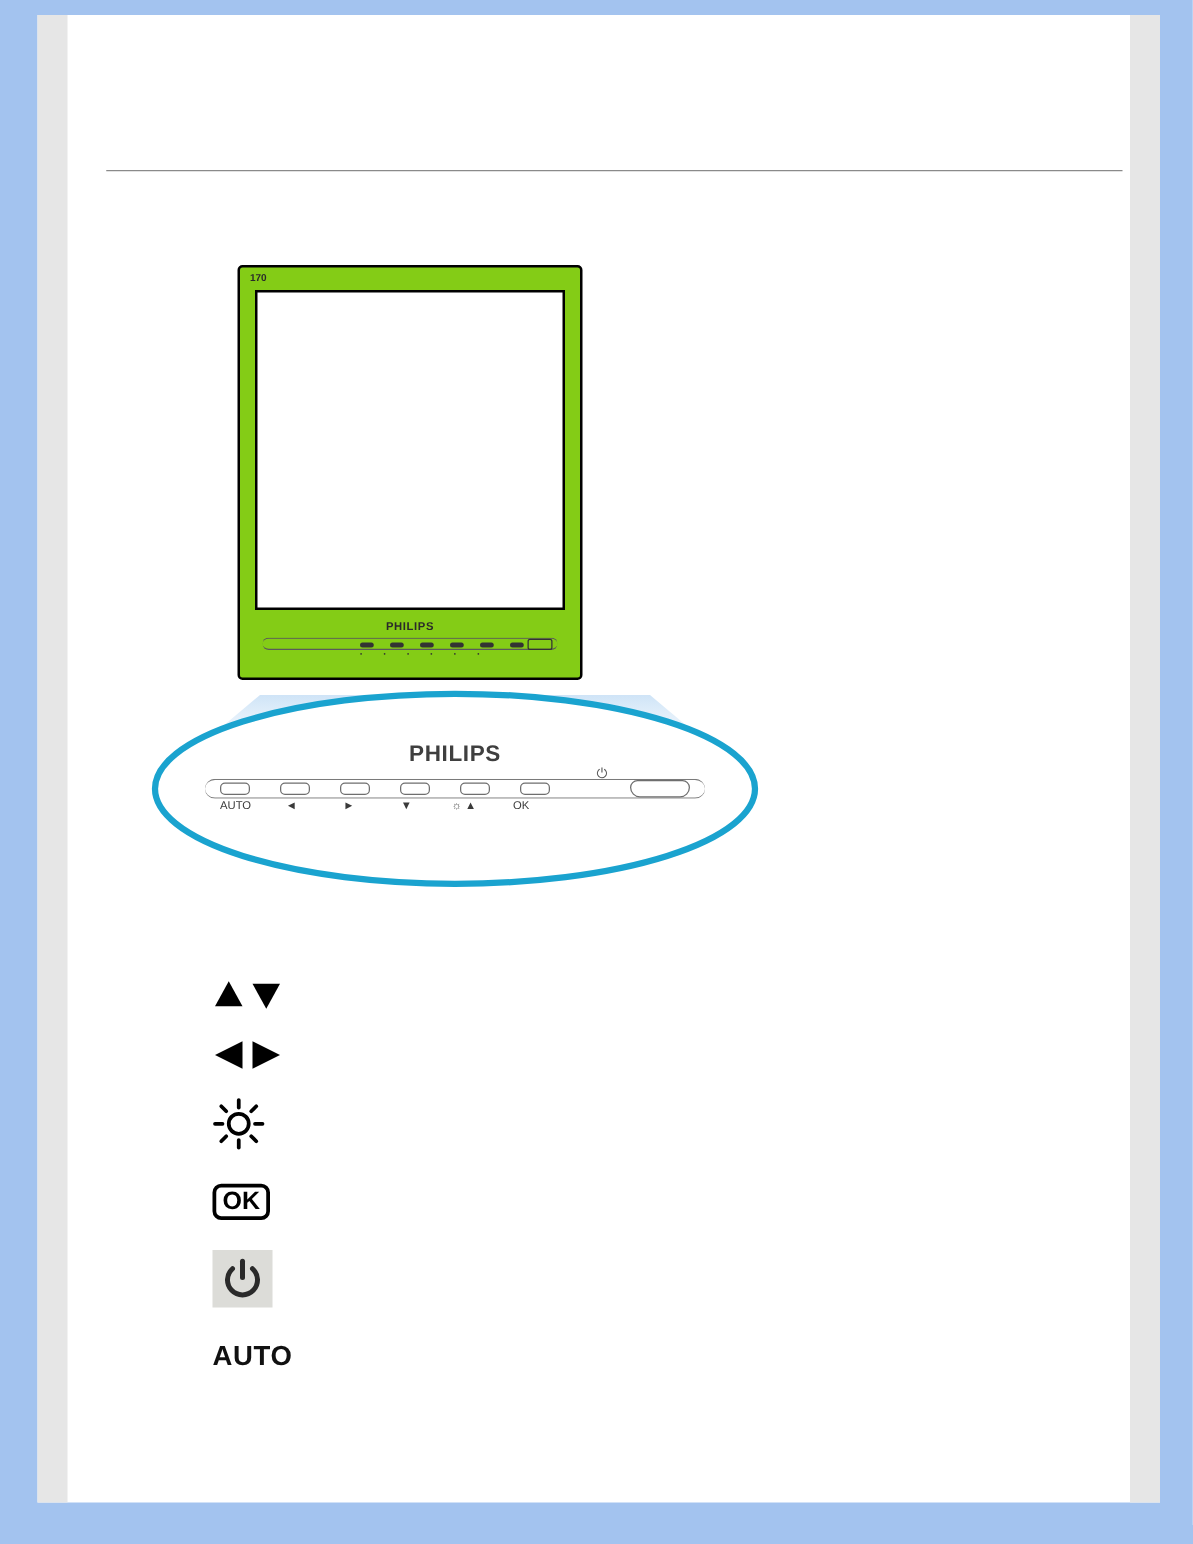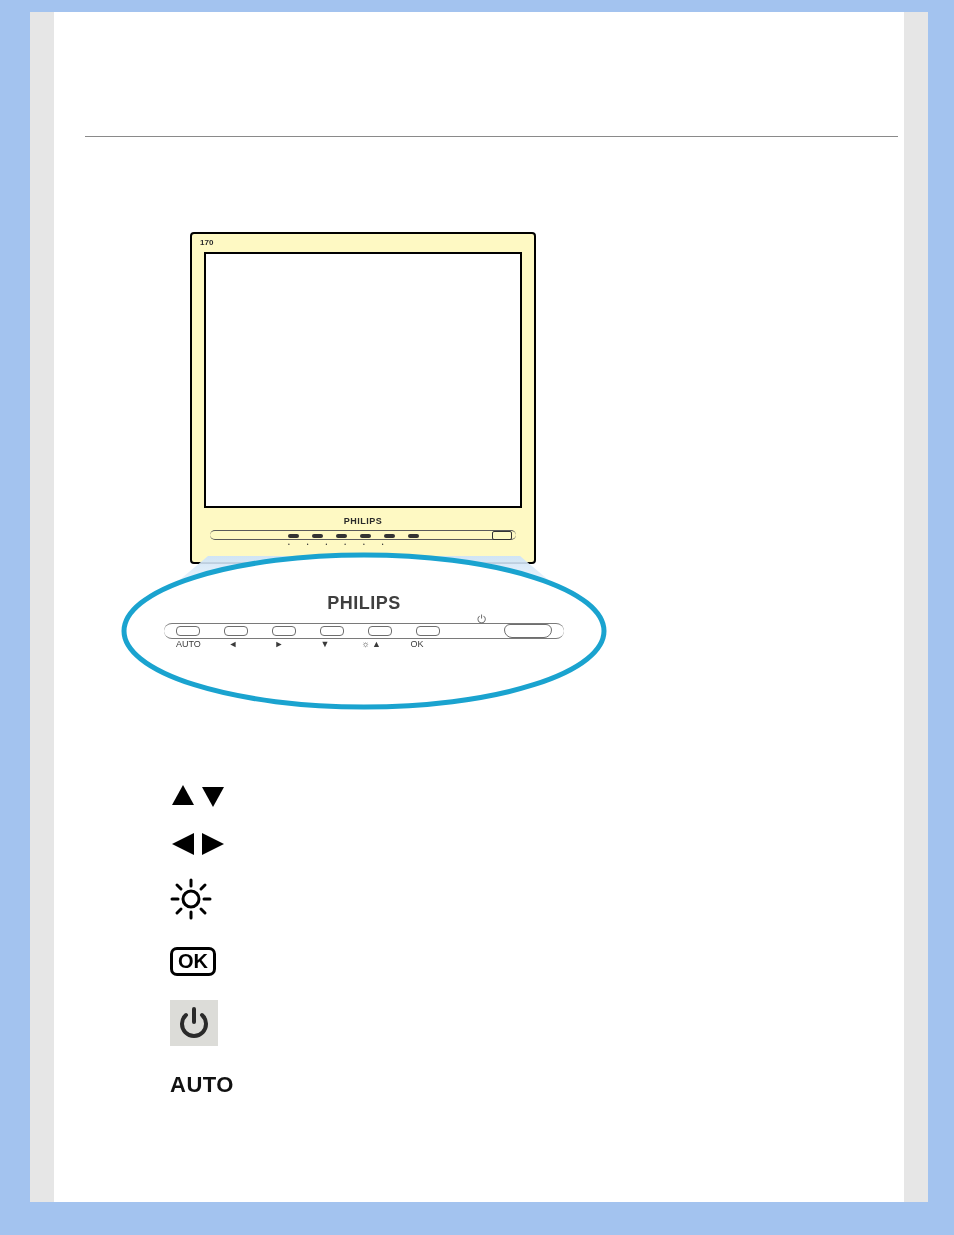--- a/index.html
+++ b/index.html
@@ -35,27 +35,27 @@
     right: 30px;
     top: 124px;
     height: 0;
     border-top: 1px solid #8a8a8a;
   }
 
   
   .monitor {
     position: absolute;
     left: 160px;
-    top: 220px;
-    width: 346px;
+    top: 200px;
+    width: 276px;
     height: 332px;
     border: 2px solid #000;
     border-radius: 4px;
     box-sizing: border-box;
-    background: #fef9c3;
+    background: #84cc16;
   }
   .monitor .model {
     position:absolute;
     left:8px; top:4px;
     font-size:8px; font-weight:bold;
     color:#2a2a2a;
   }
   .monitor .screen {
     position: absolute;
     left: 12px;

